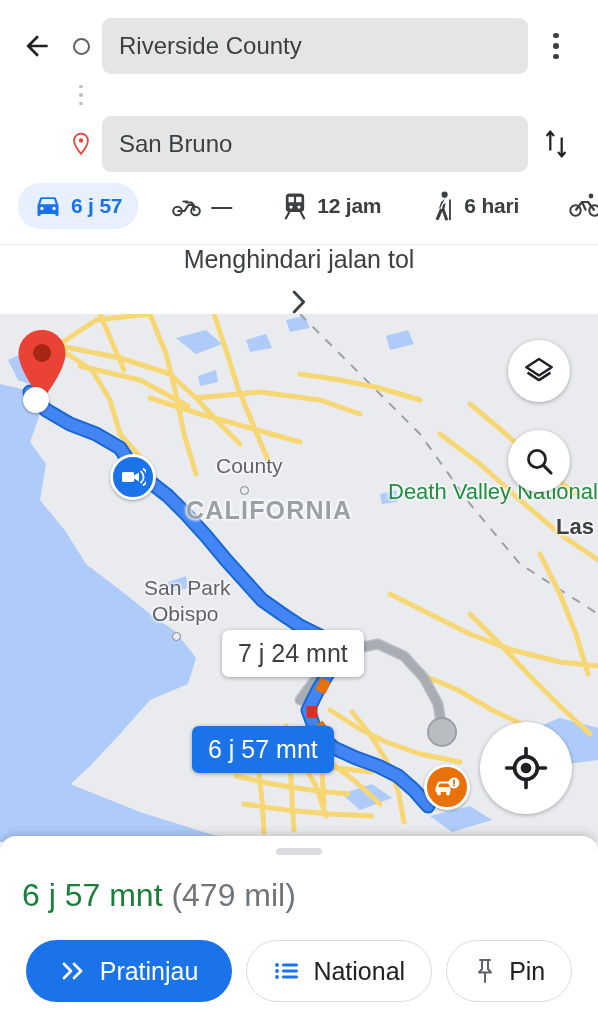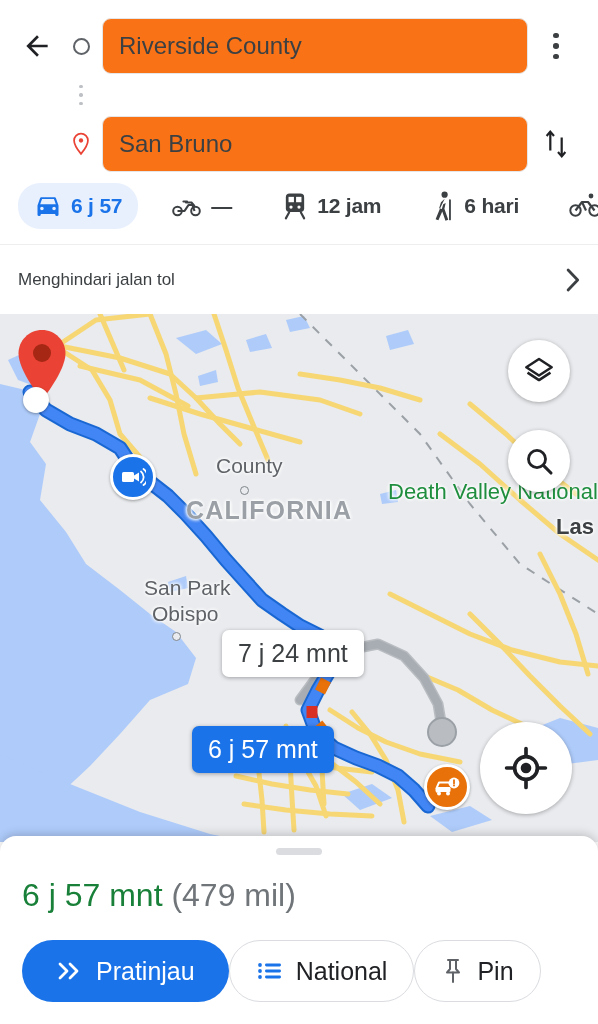--- a/index.html
+++ b/index.html
@@ -34,21 +34,21 @@
   .dots-col {
     width:42px; flex:0 0 42px;
     display:flex; flex-direction:column; align-items:center; gap:5px;
   }
   .dot-small { width:3.4px; height:3.4px; border-radius:50%; background:#bdc1c6; }
 
   .input-box {
     flex:1 1 auto; height:56px;
     border:1px solid #e4e6e8; border-radius:9px;
     display:flex; align-items:center;
-    padding:0 16px; background:#f97316;
+    padding:0 16px; background:#e5e5e5;
     font-size:24px; color:#3c4043; cursor:text;
     overflow:hidden; white-space:nowrap;
   }
   .trail-btn {
     width:56px; flex:0 0 56px; height:56px;
     display:flex; align-items:center; justify-content:center; cursor:pointer;
   }
   .kebab { display:flex; flex-direction:column; gap:5px; align-items:center; }
   .kebab span { width:5.5px; height:5.5px; border-radius:50%; background:#3c4043; }
 
@@ -69,21 +69,21 @@
   .mode.active svg { fill:#1a73e8; }
   .mode svg { fill:#3c4043; }
   .mode .mlabel { letter-spacing:-0.2px; }
   .mode-gap { width:18px; flex:0 0 18px; }
 
   
   .options-row {
     display:flex; align-items:center; justify-content:space-between;
     height:70px; padding:0 18px;
     border-top:1px solid #eceef0;
-    font-size:17px; color:#3c4043; cursor:pointer;
+    font-size:25px; color:#3c4043; cursor:pointer;flex-direction:column;
   }
   .chev-right { width:14px; height:24px; }
 
   
   .map {
     position:relative;
     height:528px;
     background:#e9ebee;
     overflow:hidden;
   }
@@ -143,21 +143,21 @@
     width:46px; height:7px; border-radius:4px; background:#dadce0;
     margin:12px auto 0 auto; cursor:grab;
   }
   .summary {
     padding:22px 22px 4px 22px;
     font-size:32px; white-space:nowrap;
   }
   .dur { color:#188038; }
   .dist { color:#70757a; }
 
-  .actions { display:flex; align-items:center; gap:0; padding:22px 22px 4px 22px; }
+  .actions { display:flex; align-items:center; gap:14px; padding:22px 22px 4px 22px;justify-content:center; }
   .btn {
     display:flex; align-items:center; justify-content:center; gap:12px;
     height:62px; border-radius:32px; font-size:25px; cursor:pointer;
   }
   .btn-primary { background:#1a73e8; color:#fff; padding:0 34px; }
   .btn-outline { background:#fff; color:#202124; border:1px solid #dadce0; padding:0 26px; }
 </style>
 </head>
 <body>
 

